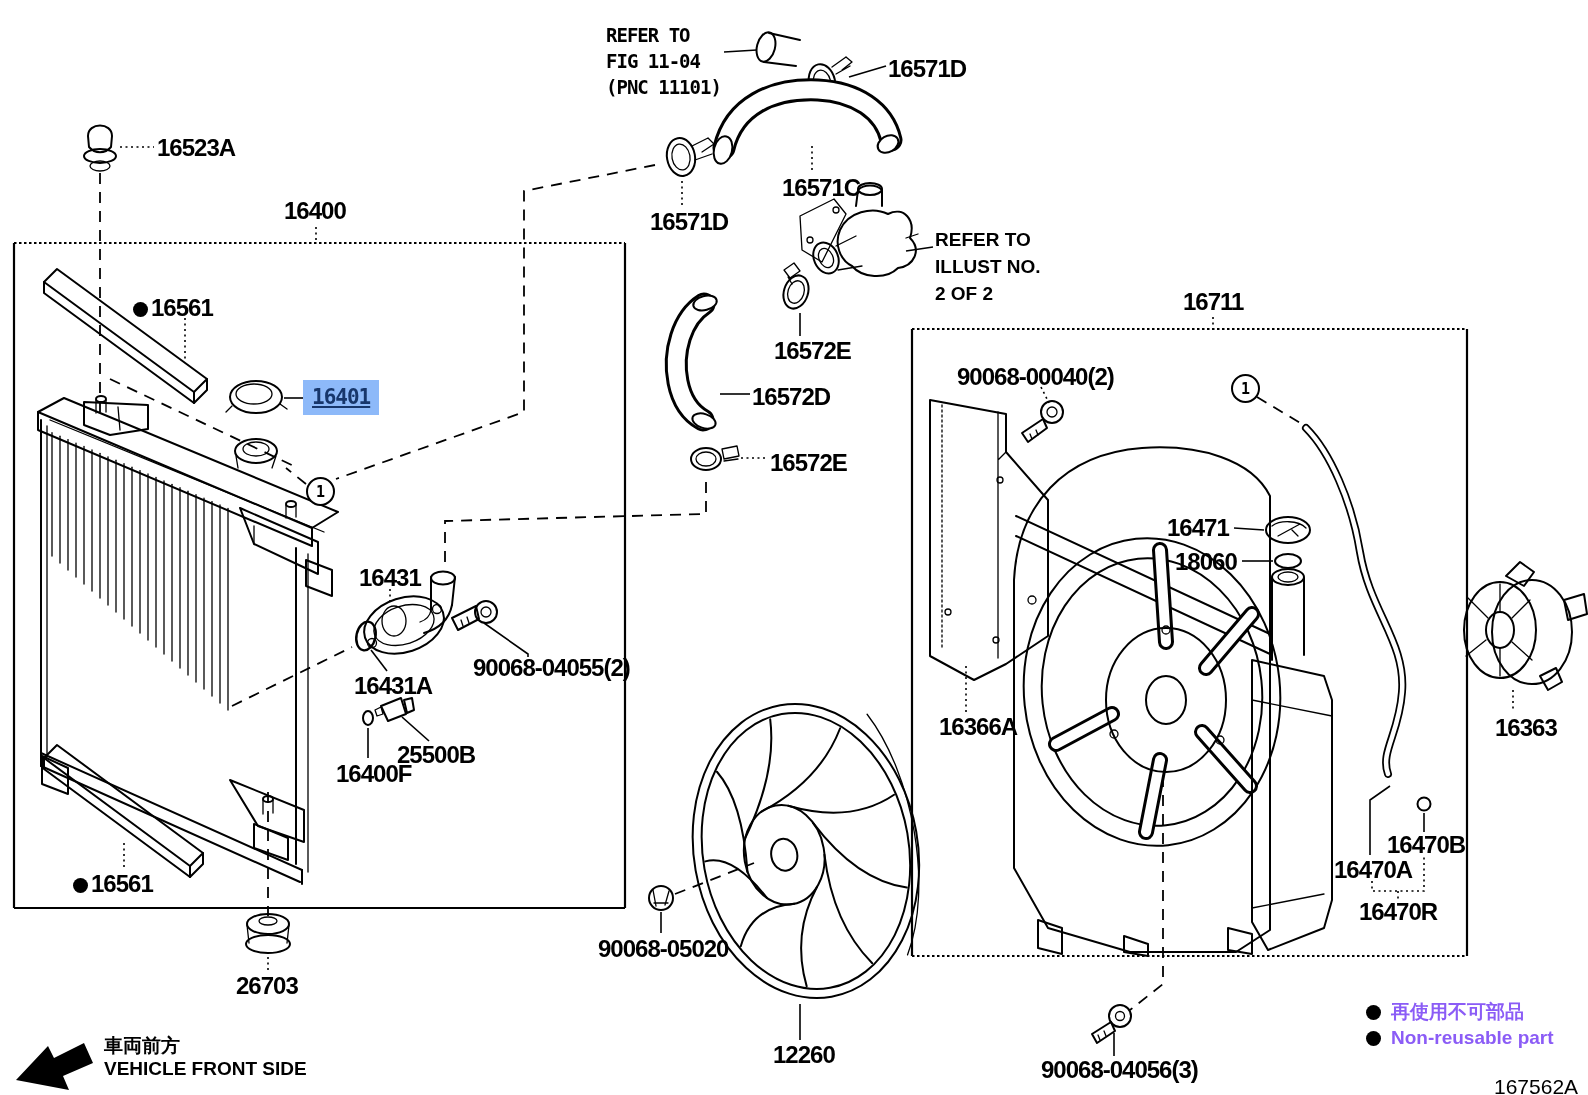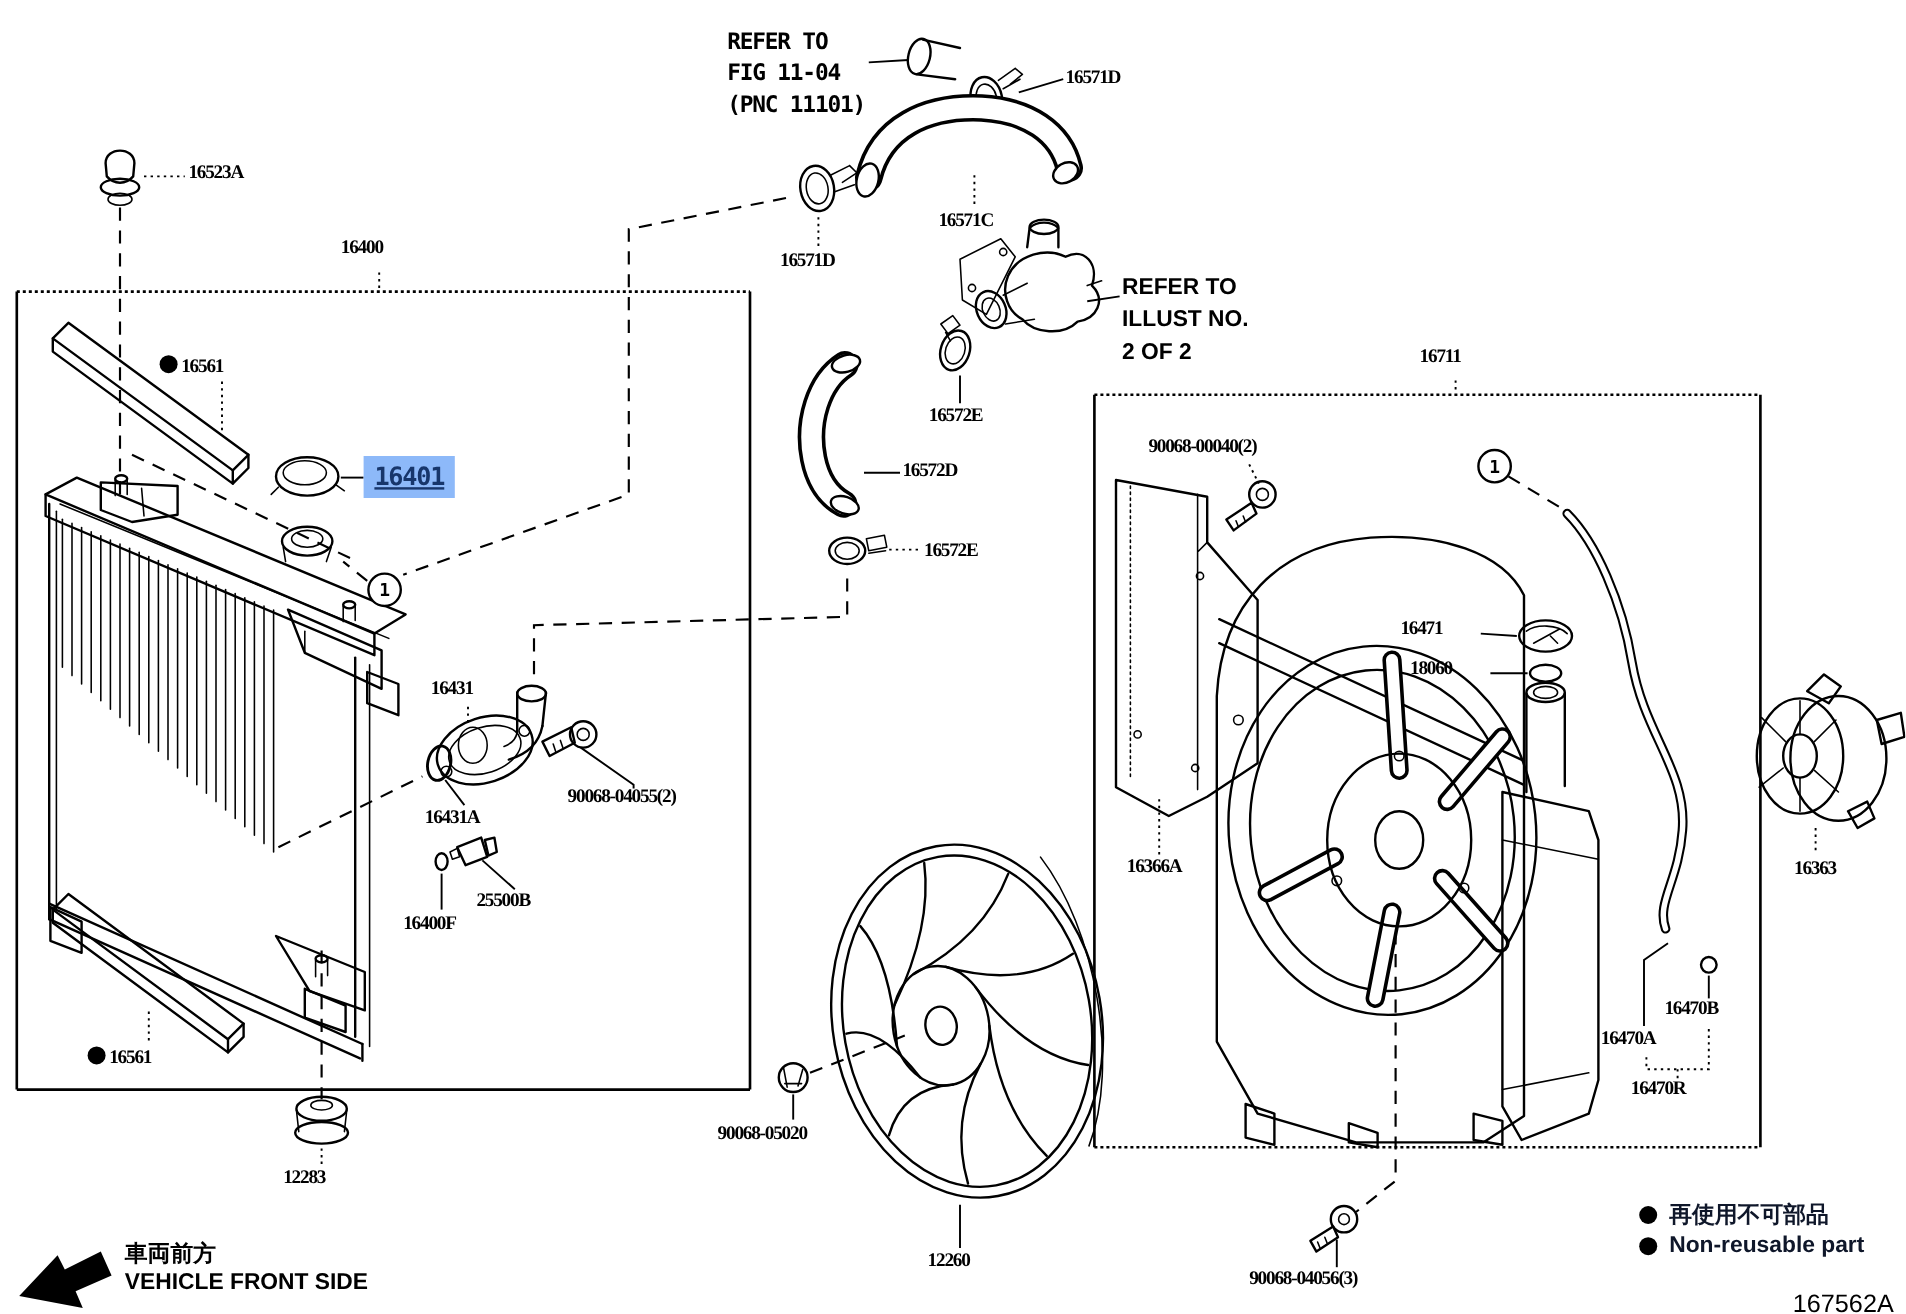--- a/index.html
+++ b/index.html
@@ -1,34 +1,34 @@
 <!DOCTYPE html>
 <html><head>
 <meta charset="utf-8">
 <style>
   html,body{margin:0;padding:0;background:#fff;}
   #stage{position:relative;width:1588px;height:1095px;background:#fff;overflow:hidden;
          font-family:"Liberation Sans",sans-serif;}
   #art{position:absolute;left:0;top:0;}
-  .pn{position:absolute;font-family:Liberation Serif, serif;font-weight:bold;
-      font-size:16px;letter-spacing:-1px;color:#000;white-space:nowrap;line-height:1;}
+  .pn{position:absolute;font-family:Liberation Sans, sans-serif;font-weight:bold;
+      font-size:24px;letter-spacing:-1px;color:#000;white-space:nowrap;line-height:1;}
   .pn .dot{display:inline-block;width:15px;height:15px;border-radius:50%;background:#000;
       margin-right:3px;vertical-align:-1px;}
   .note{position:absolute;font-family:"DejaVu Sans Mono",monospace;font-weight:bold;
       font-size:19px;letter-spacing:-1px;color:#000;white-space:nowrap;line-height:26px;}
   .note2{position:absolute;font-family:"Liberation Sans",sans-serif;font-weight:bold;
       font-size:19px;color:#000;white-space:nowrap;line-height:27px;}
   .hl{position:absolute;background:#8db9f9;color:#17366b;font-family:"DejaVu Sans Mono",monospace;
       font-weight:bold;font-size:21px;letter-spacing:-1px;padding:7px 9px;line-height:1;
       text-decoration:underline;cursor:pointer;}
   .c1{position:absolute;width:25px;height:25px;border:2.5px solid #000;border-radius:50%;
       background:#fff;display:flex;align-items:center;justify-content:center;
       font-family:"DejaVu Sans Mono",monospace;font-weight:bold;font-size:15px;color:#000;}
   .leg{position:absolute;display:flex;align-items:center;gap:10px;
-      font-weight:bold;font-size:19px;color:#0f172a;white-space:nowrap;}
+      font-weight:bold;font-size:19px;color:#8b5cf6;white-space:nowrap;}
   .leg .b{width:15px;height:15px;border-radius:50%;background:#000;flex:none;}
   .front{position:absolute;font-weight:bold;font-size:19px;color:#000;white-space:nowrap;line-height:23px;margin-left:16px;}
   .docid{position:absolute;font-size:21px;color:#000;white-space:nowrap;}
   svg .s{fill:none;stroke:#000;stroke-width:2;stroke-linecap:round;stroke-linejoin:round;}
   svg .t{fill:none;stroke:#000;stroke-width:1.3;stroke-linecap:round;}
   svg .ld{fill:none;stroke:#000;stroke-width:1.6;}
   svg .dt{fill:none;stroke:#000;stroke-width:1.6;stroke-dasharray:2 3.5;}
   svg .dash{fill:none;stroke:#000;stroke-width:1.8;stroke-dasharray:11 8;}
   svg .bx{fill:none;stroke:#000;stroke-width:2.2;}
   svg .bxd{fill:none;stroke:#000;stroke-width:2.2;stroke-dasharray:2.5 2.5;}
@@ -363,21 +363,21 @@
   <div class="pn" style="left:157px;top:136px">16523A</div>
   <div class="pn" style="left:284px;top:199px">16400</div>
   <div class="pn" style="left:133px;top:296px"><span class="dot"></span><span>16561</span></div>
   <div class="hl" style="left:303px;top:380px">16401</div>
   <div class="pn" style="left:359px;top:566px">16431</div>
   <div class="pn" style="left:473px;top:656px">90068-04055(2)</div>
   <div class="pn" style="left:354px;top:674px">16431A</div>
   <div class="pn" style="left:397px;top:743px">25500B</div>
   <div class="pn" style="left:336px;top:762px">16400F</div>
   <div class="pn" style="left:73px;top:872px"><span class="dot"></span><span>16561</span></div>
-  <div class="pn" style="left:236px;top:974px">12283</div>
+  <div class="pn" style="left:236px;top:974px">26703</div>
   <div class="pn" style="left:888px;top:57px">16571D</div>
   <div class="pn" style="left:782px;top:176px">16571C</div>
   <div class="pn" style="left:650px;top:210px">16571D</div>
   <div class="pn" style="left:774px;top:339px">16572E</div>
   <div class="pn" style="left:752px;top:385px">16572D</div>
   <div class="pn" style="left:770px;top:451px">16572E</div>
   <div class="pn" style="left:598px;top:937px">90068-05020</div>
   <div class="pn" style="left:773px;top:1043px">12260</div>
   <div class="pn" style="left:1183px;top:290px">16711</div>
   <div class="pn" style="left:957px;top:365px">90068-00040(2)</div>

